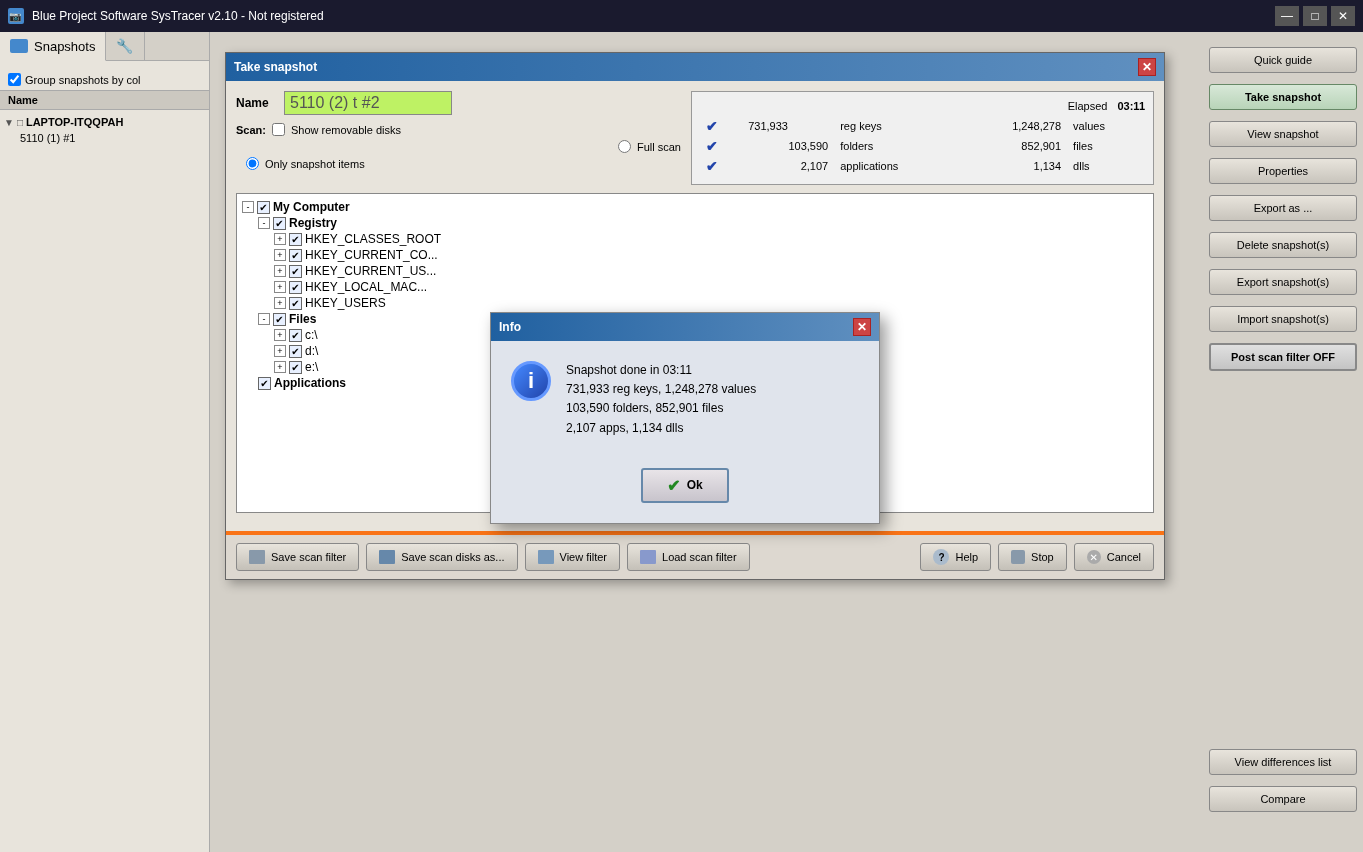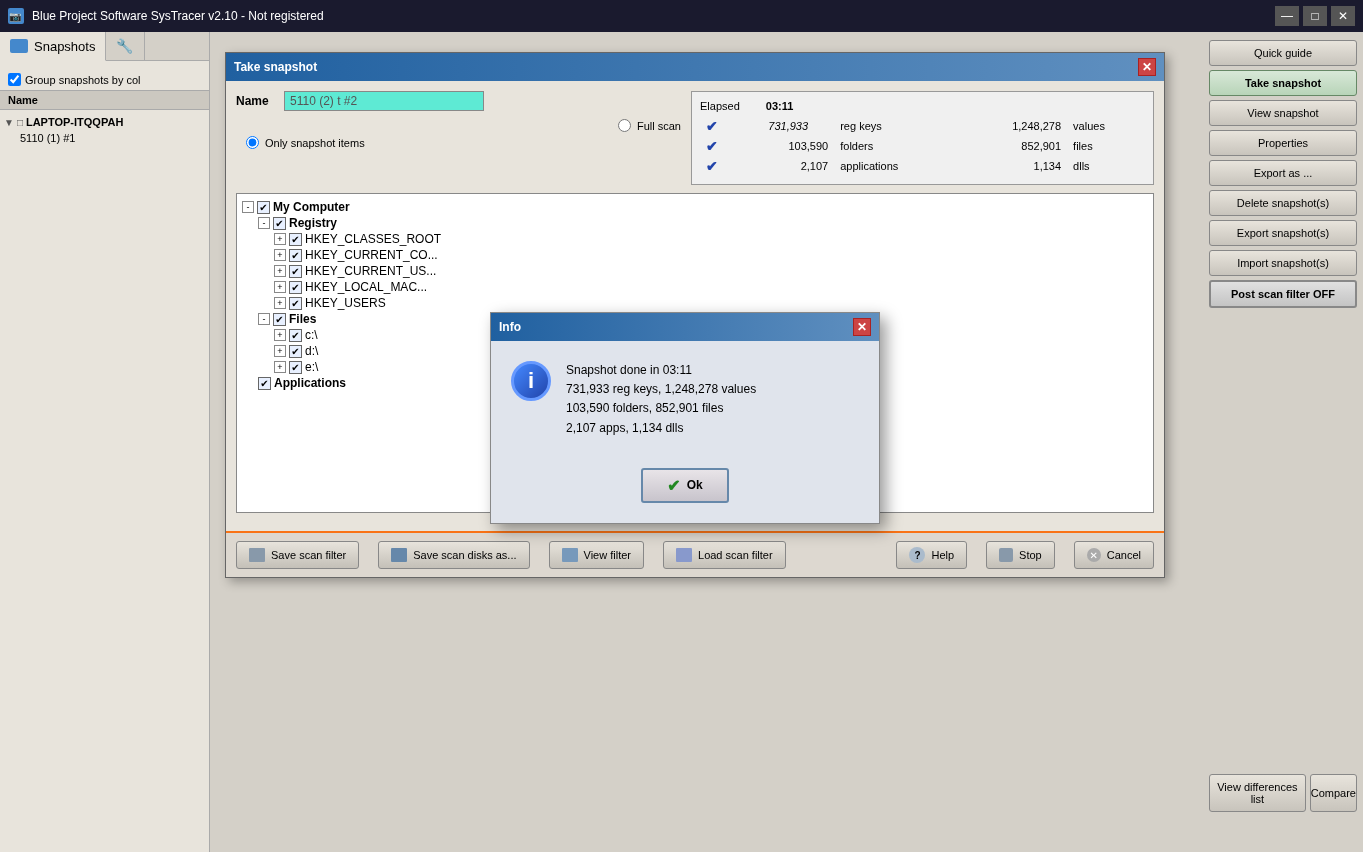--- a/index.html
+++ b/index.html
@@ -147,20 +147,21 @@
     }
     .sidebar-btn {
       padding: 6px 0;
       background: linear-gradient(to bottom, #e8e4dc, #c8c4bc);
       border: 1px solid #888;
       border-radius: 3px;
       cursor: pointer;
       font-size: 11px;
       text-align: center;
       color: #000;
+      margin-top: 7px;
     }
     .sidebar-btn.accent {
       background: linear-gradient(to bottom, #d8e8d8, #b8d4b8);
       border-color: #668866;
     }
     .sidebar-btn.post-scan {
       background: linear-gradient(to bottom, #e0e0e0, #c4c4c4);
       font-weight: bold;
       border: 2px solid #888;
     }
@@ -204,25 +205,25 @@
       align-items: center;
       gap: 8px;
       margin-bottom: 8px;
     }
     .name-label {
       font-size: 12px;
       font-weight: bold;
       width: 40px;
     }
     .name-input {
-      width: 200px;
+      width: 168px;
       padding: 2px 5px;
       border: 1px solid #888;
-      background: #5eead4;
-      font-size: 12px;
+      background: #bef264;
+      font-size: 16px;
       color: #555;
     }
     .scan-options {
       font-size: 11px;
     }
     .scan-row {
       display: flex;
       align-items: center;
       gap: 6px;
       margin-bottom: 4px;
@@ -241,21 +242,22 @@
     .stats-table td {
       padding: 2px 6px;
     }
     .check-mark {
       color: #2244aa;
       font-weight: bold;
       font-size: 14px;
     }
     .elapsed-row {
       display: flex;
-      gap: 26px;
+      justify-content: flex-end;
+      gap: 10px;
       margin-bottom: 4px;
       font-size: 11px;
     }
 
     
     .scan-tree {
       border: 1px solid #888;
       background: white;
       height: 320px;
       overflow: auto;
@@ -295,23 +297,23 @@
       cursor: pointer;
       flex-shrink: 0;
     }
     .cb.checked { background: #e8f0ff; }
     .node-label { font-size: 12px; font-weight: bold; }
     .node-label.normal { font-weight: normal; }
 
     
     .dialog-bottom {
       display: flex;
-      gap: 19px;
+      gap: 7px;
       padding: 8px 10px;
-      border-top: 2px solid #f97316;
+      border-top: 4px solid #f97316;
       background: #ddd8d0;
     }
     .bottom-btn {
       display: flex;
       align-items: center;
       gap: 6px;
       padding: 5px 12px;
       background: linear-gradient(to bottom, #e8e4dc, #c4c0b8);
       border: 1px solid #888;
       border-radius: 3px;
@@ -413,20 +415,21 @@
       font-weight: bold;
     }
 
     
     .sidebar-bottom {
       position: absolute;
       right: 0;
       bottom: 40px;
       width: 160px;
       display: flex;
+      flex-direction: column;
       gap: 4px;
       padding: 0 6px;
     }
 
     input[type="radio"] { cursor: pointer; }
     input[type="checkbox"] { cursor: pointer; }
   </style>
 </head>
 <body>
 
@@ -497,40 +500,45 @@
       </div>
       <div class="dialog-content">
 
         <div style="display:flex; gap:10px; margin-bottom:8px; align-items:flex-start;">
           <div style="flex:1;">
             <div class="name-row">
               <span class="name-label">Name</span>
               <input class="name-input" type="text" value="5110 (2) t #2" style="">
             </div>
             <div class="scan-options">
+              <div class="scan-row">
+                <span style="font-weight:bold;">Scan:</span>
+                <input type="checkbox" style="">
+                <span>Show removable disks</span>
+              </div>
               <div class="scan-row" style="padding-left:10px;justify-content:flex-end;">
                 <input type="radio" name="scan-type" style="">
                 <span>Full scan</span>
               </div>
               <div class="scan-row" style="padding-left:10px;">
                 <input type="radio" name="scan-type" checked="" style="">
                 <span>Only snapshot items</span>
               </div>
             </div>
           </div>
           <div class="stats-panel" style="min-width:350px;">
             <div class="elapsed-row">
               <span>Elapsed</span>
               <span style="font-weight:bold;">03:11</span>
             </div>
             <table class="stats-table">
               <tbody>
                   <tr>
                 <td><span class="check-mark">✔</span></td>
-                <td style="text-align:center;font-style:italic;">731,933</td>
+                <td style="text-align:left;">731,933</td>
                 <td>reg keys</td>
                 <td style="text-align:right;">1,248,278</td>
                 <td>values</td>
               </tr>
               <tr>
                 <td><span class="check-mark">✔</span></td>
                 <td style="text-align:right;">103,590</td>
                 <td>folders</td>
                 <td style="text-align:right;">852,901</td>
                 <td>files</td>

